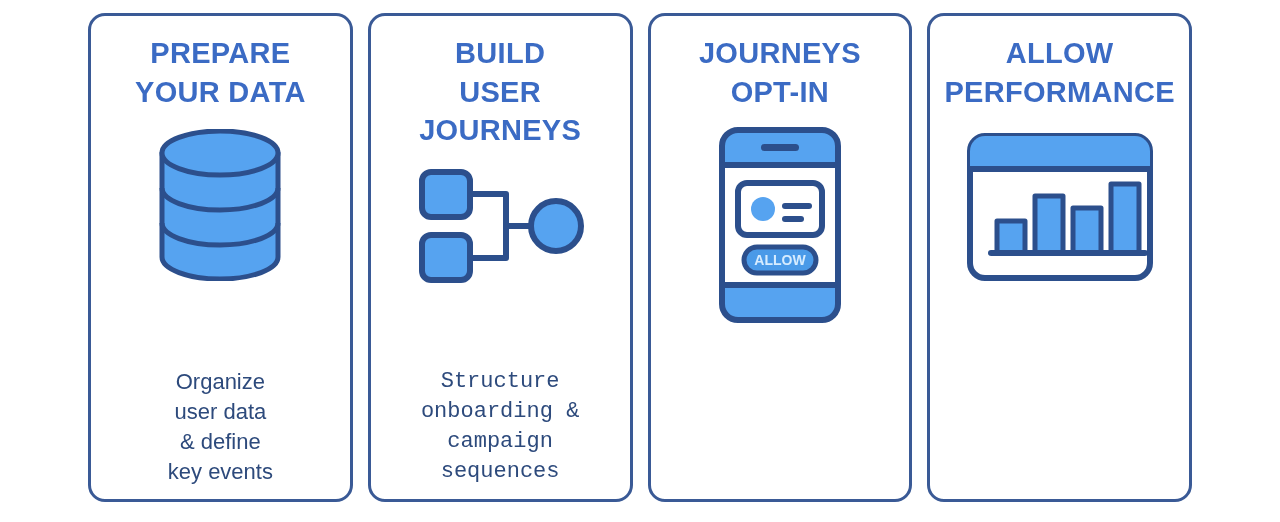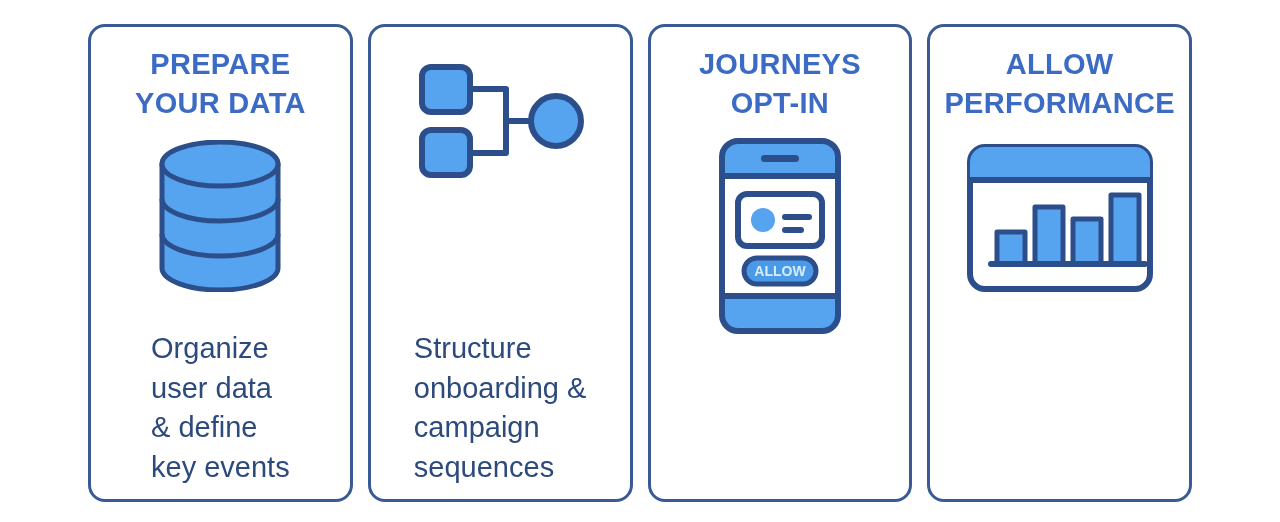--- a/index.html
+++ b/index.html
@@ -8,21 +8,21 @@
     background: #ffffff;
     font-family: "Liberation Sans", sans-serif;
     overflow: hidden;
   }
   .board {
     width: 1280px; height: 522px;
     display: flex;
     align-items: stretch;
     justify-content: center;
     gap: 15px;
-    padding: 24px 88px 20px 88px;
+    padding: 13px 88px 20px 88px;
   }
   .card {
     flex: 1 1 0;
     border: 3px solid #3a5a96;
     border-radius: 17px;
     background: #ffffff;
     display: flex;
     flex-direction: column;
     align-items: center;
     padding: 18px 8px 12px 8px;
@@ -38,29 +38,30 @@
   }
   .card-icon {
     flex: 0 0 auto;
     display: flex;
     align-items: center;
     justify-content: center;
     margin-top: 10px;
   }
   .card-body {
     color: #2d4a7c;
-    font-size: 29px;
+    font-size: 22px;
     line-height: 1.36;
+    text-align: center;
     white-space: pre-line;
   }
   
   .card-1 .card-icon { margin-top: 18px; }
   .card-1 .card-body { margin-top: 28px; }
   .card-2 .card-icon { margin-top: 14px; }
-  .card-2 .card-body { margin-top: 28px; }
+  .card-2 .card-body { margin-top: 28px; font-family: Liberation Mono, monospace; }
   .card-3 .card-icon { margin-top: 14px; align-items: center; }
   .card-3 .card-body { margin-top: 26px; }
   .card-4 .card-icon { margin-top: 20px; }
   .card-4 .card-body { margin-top: 30px; }
   .spacer { flex: 1 1 auto; }
 </style>
 </head>
 <body>
 
 <div class="board">
@@ -81,20 +82,23 @@
       </svg>
     </div>
     <div class="spacer"></div>
     <div class="card-body">Organize
 user data
 &amp; define
 key events</div>
   </div>
 
   <div class="card card-2">
+    <div class="card-heading">BUILD
+USER
+JOURNEYS</div>
     <div class="card-icon">
       <svg width="172" height="124" viewBox="0 0 172 124" aria-hidden="true">
         <g fill="none" stroke="#2c4f8c" stroke-width="6" stroke-linecap="round" stroke-linejoin="round">
           <path d="M58 30 H92 V94 H58"></path>
           <path d="M92 62 H118"></path>
         </g>
         <g fill="#56a3f0" stroke="#2c4f8c" stroke-width="6">
           <rect x="8" y="8" width="48" height="45" rx="9"></rect>
           <rect x="8" y="71" width="48" height="45" rx="9"></rect>
           <circle cx="142" cy="62" r="25"></circle>

